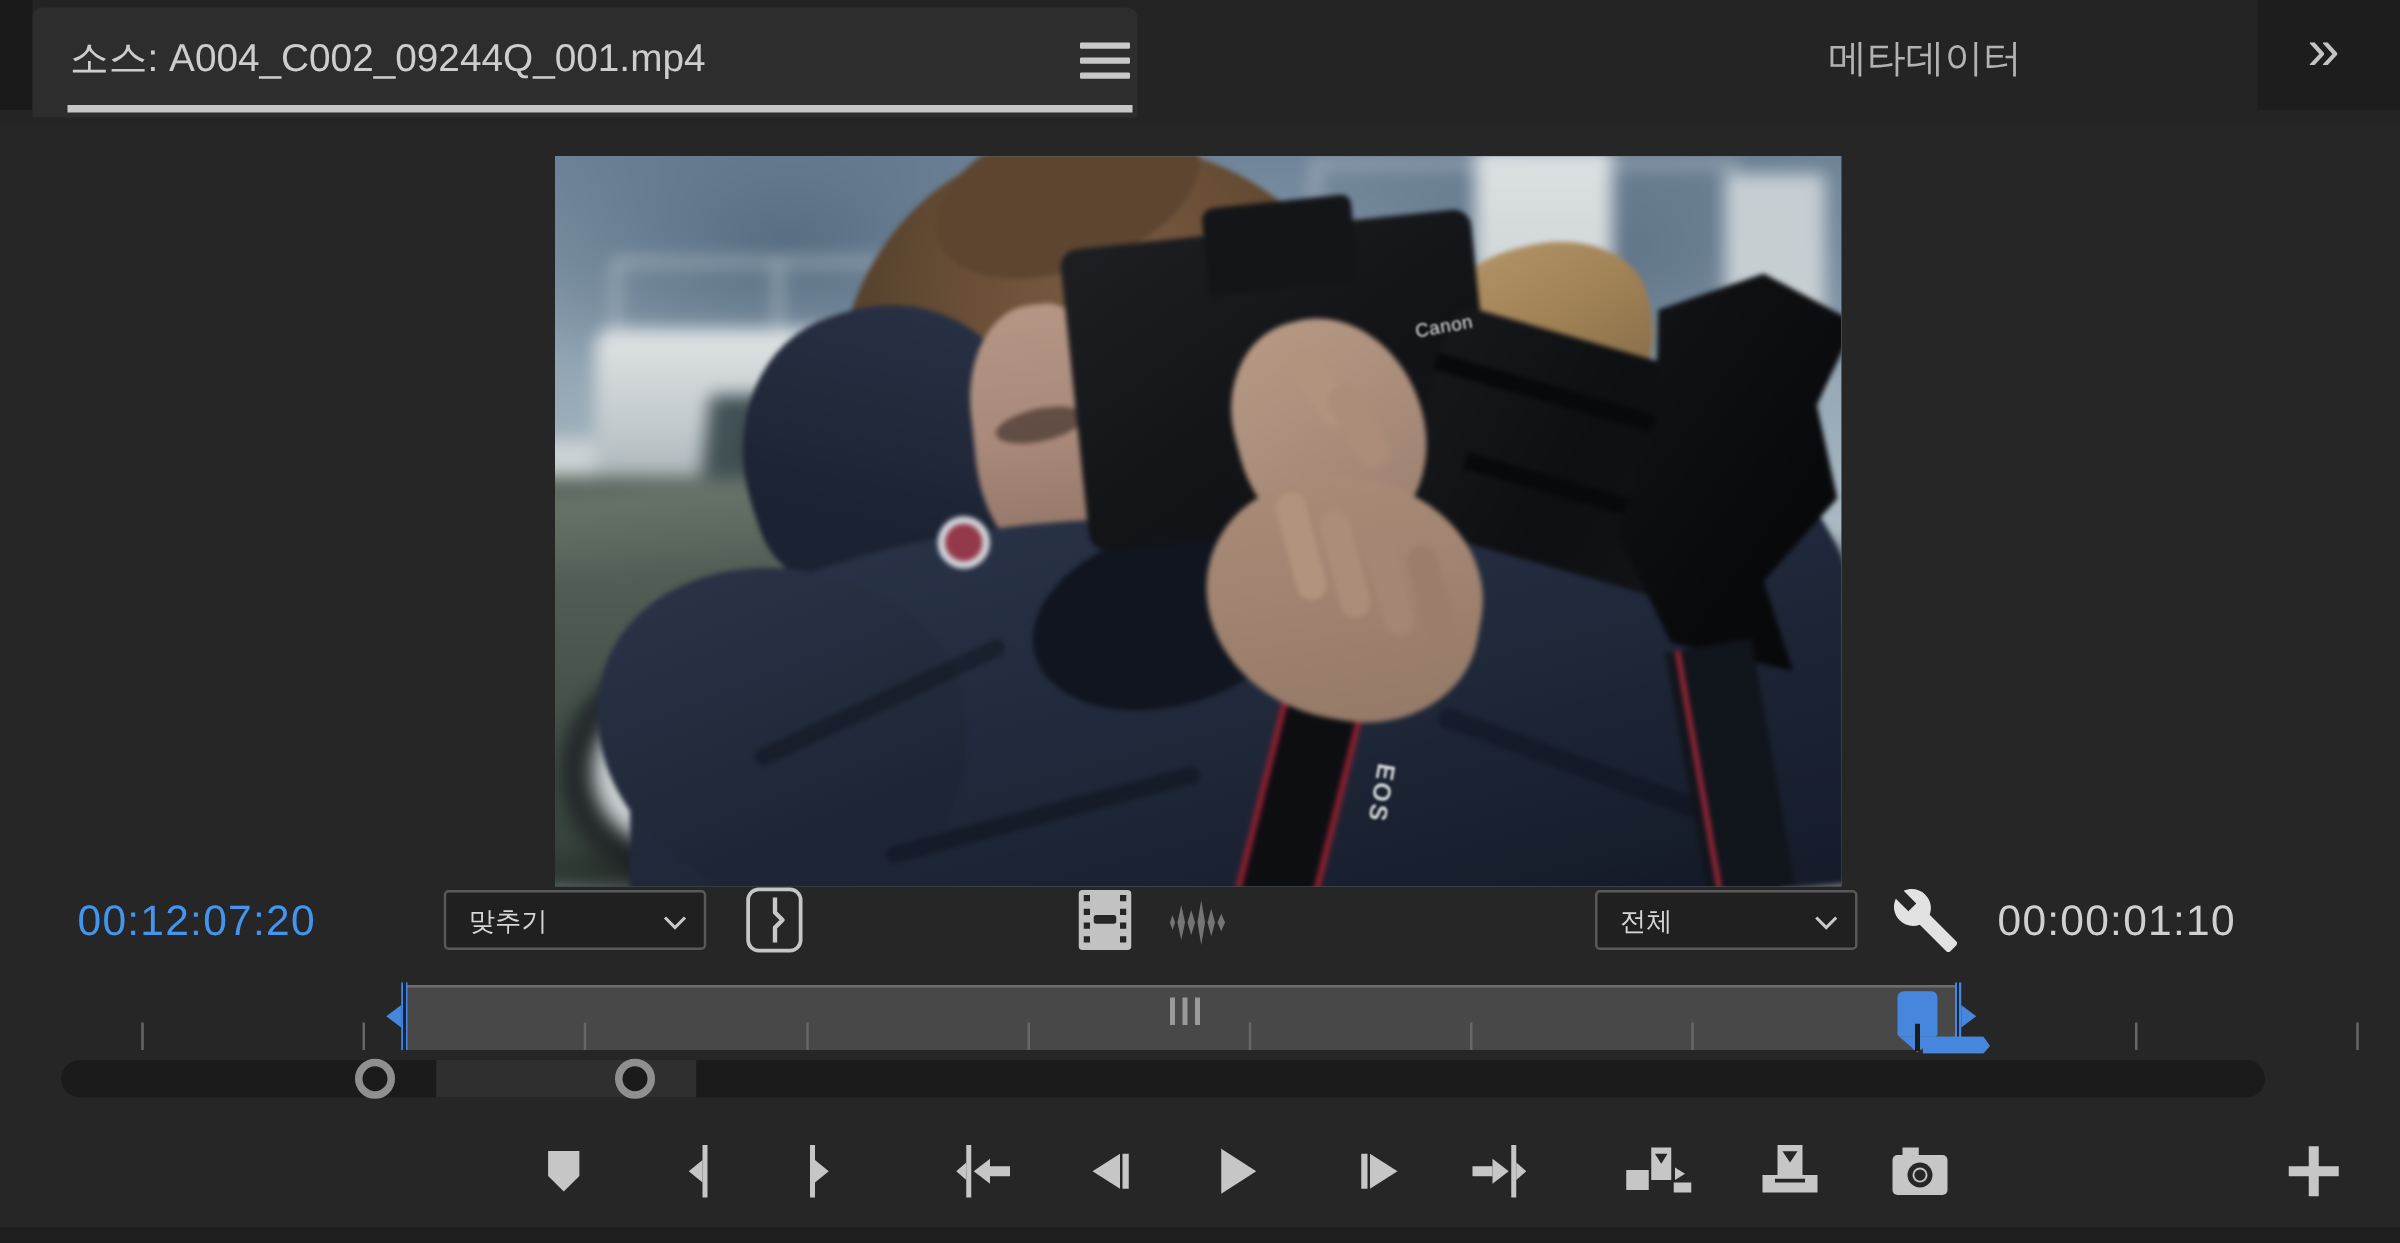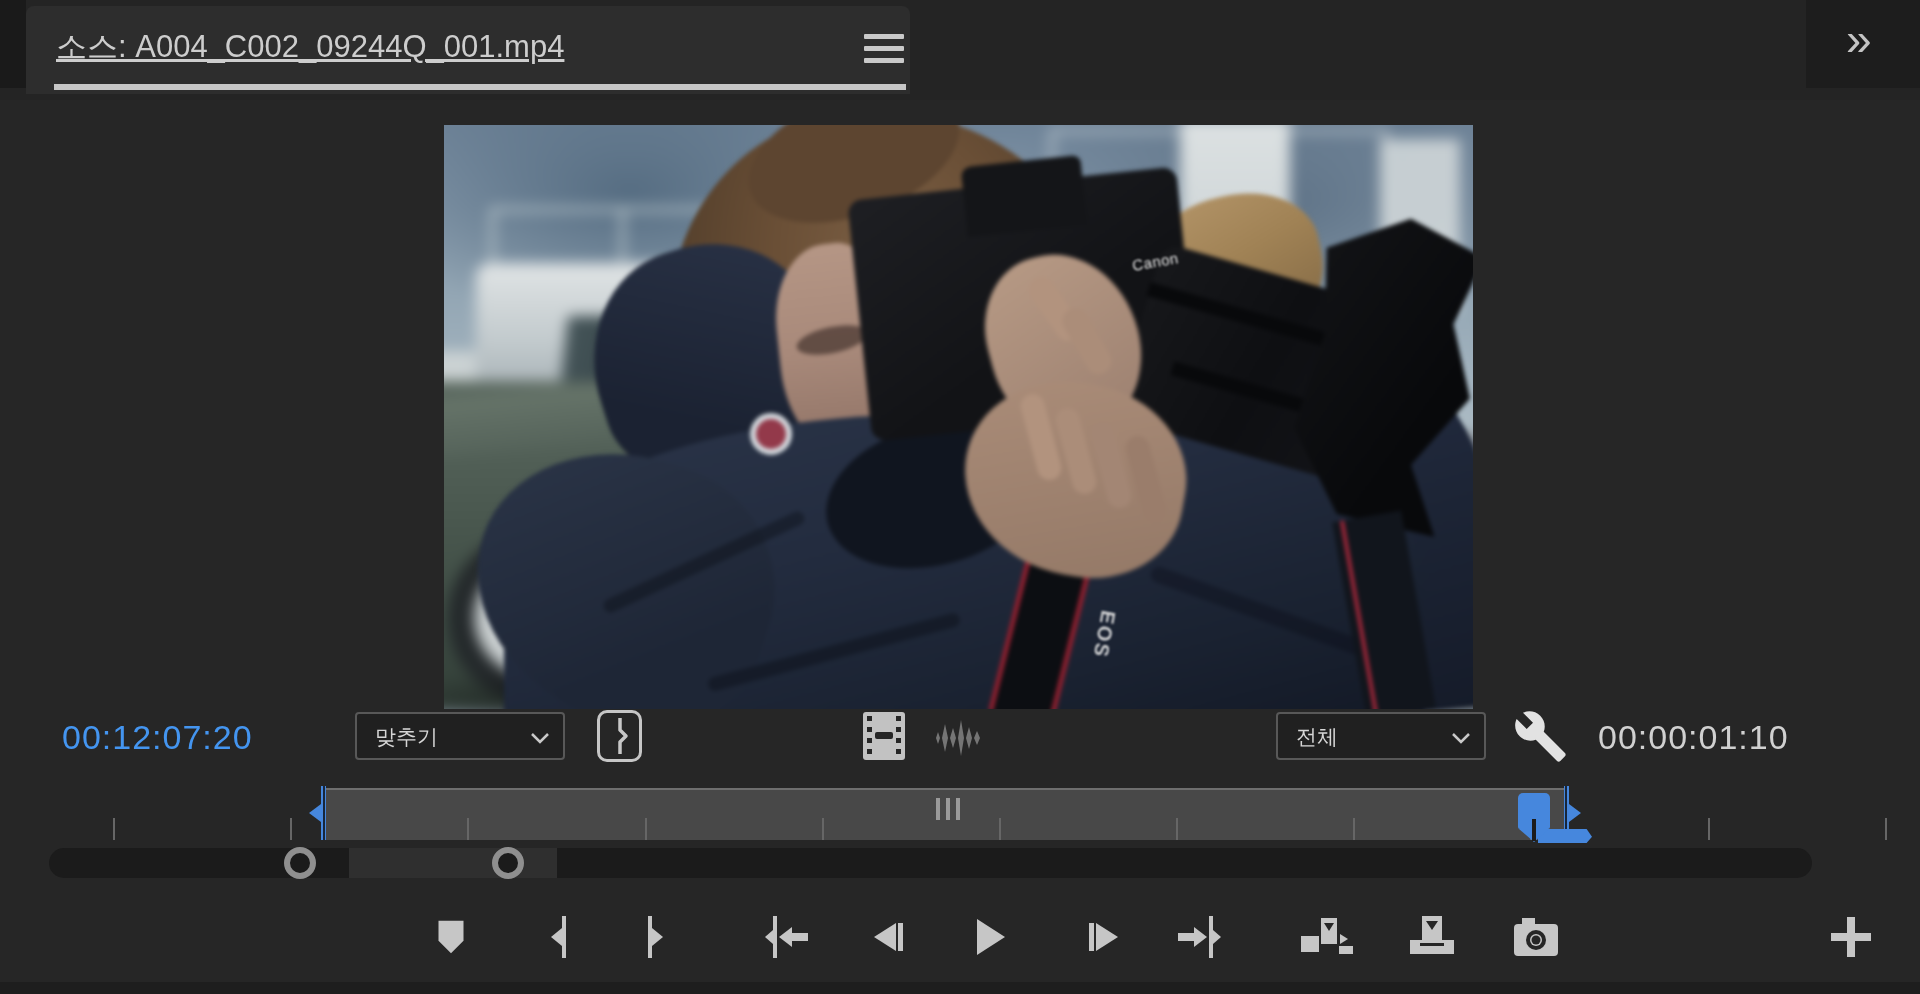--- a/index.html
+++ b/index.html
@@ -5,21 +5,21 @@
   html,body{margin:0;padding:0;background:#161616;}
   #app{position:relative;width:1920px;height:994px;background:#262626;overflow:hidden;
        font-family:"Liberation Sans",sans-serif;color:#c9c9c9;}
 
   
   .header{position:absolute;left:0;top:0;width:1920px;height:100px;background:#242424;}
   .corner-l{position:absolute;left:0;top:0;width:26px;height:88px;background:#1a1a1a;}
   .corner-r{position:absolute;left:1806px;top:0;width:114px;height:88px;background:#1d1d1d;}
   .tab-active{position:absolute;left:26px;top:6px;width:884px;height:88px;background:#2d2d2d;
               border-radius:8px 8px 0 0;}
-  .tab-title{position:absolute;left:30px;top:20px;font-size:31px;color:#cdcdcd;white-space:nowrap;text-decoration:underline;}
+  .tab-title{position:absolute;left:30px;top:20px;font-size:31px;color:#cdcdcd;white-space:nowrap;}
   .hamburger{position:absolute;left:838px;top:28px;width:40px;height:32px;cursor:pointer;}
   .hamburger i{display:block;height:5px;background:#c9c9c9;margin-bottom:7px;border-radius:1px;}
   .underline{position:absolute;left:28px;top:78px;width:852px;height:6px;background:#c6c6c6;}
   .tab{position:absolute;top:26px;width:260px;text-align:center;font-size:31px;color:#b2b2b2;cursor:pointer;}
   #tab-effects{left:994px;}
   #tab-meta{left:1410px;}
   .overflow{position:absolute;left:1846px;top:12px;font-size:46px;color:#c4c4c4;cursor:pointer;}
 
   
   .video{position:absolute;left:444px;top:125px;width:1029px;height:584px;overflow:hidden;background:#8da0b0;}
@@ -97,20 +97,21 @@
     <div class="corner-r"></div>
     <div class="tab-active">
       <span class="tab-title">소스: A004_C002_09244Q_001.mp4</span>
       <span class="hamburger">
           <i></i>
           <i></i>
           <i></i>
         </span>
       <div class="underline"></div>
     </div>
+    <div class="tab" id="tab-meta">메타데이터</div>
     <div class="overflow">»</div>
   </div>
 
   <div class="video">
     <div class="vbg">
       <div class="layer sky"></div>
       <div class="layer cloud1"></div>
       <div class="layer cloud2"></div>
       <div class="layer bright-band"></div>
       <div class="layer land-band"></div>

